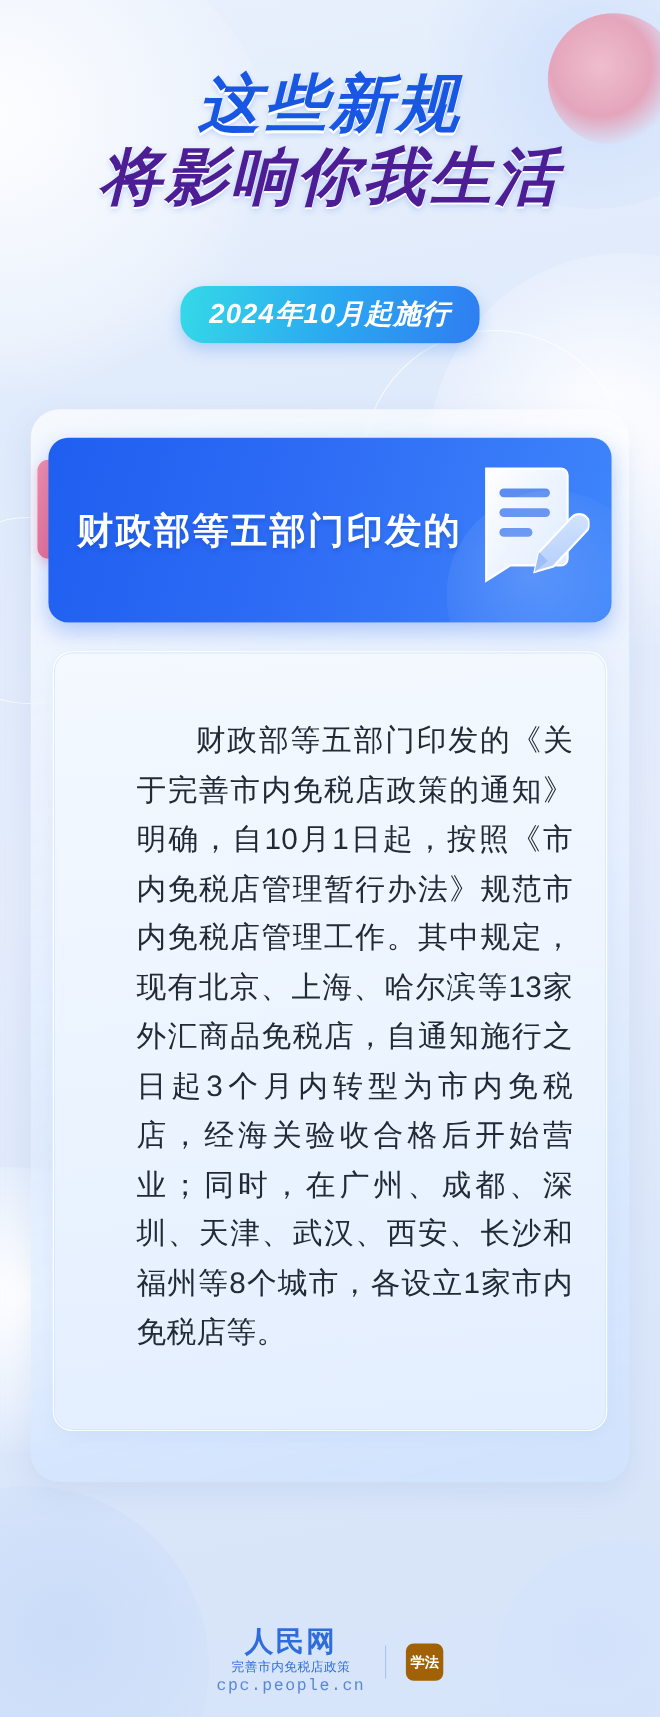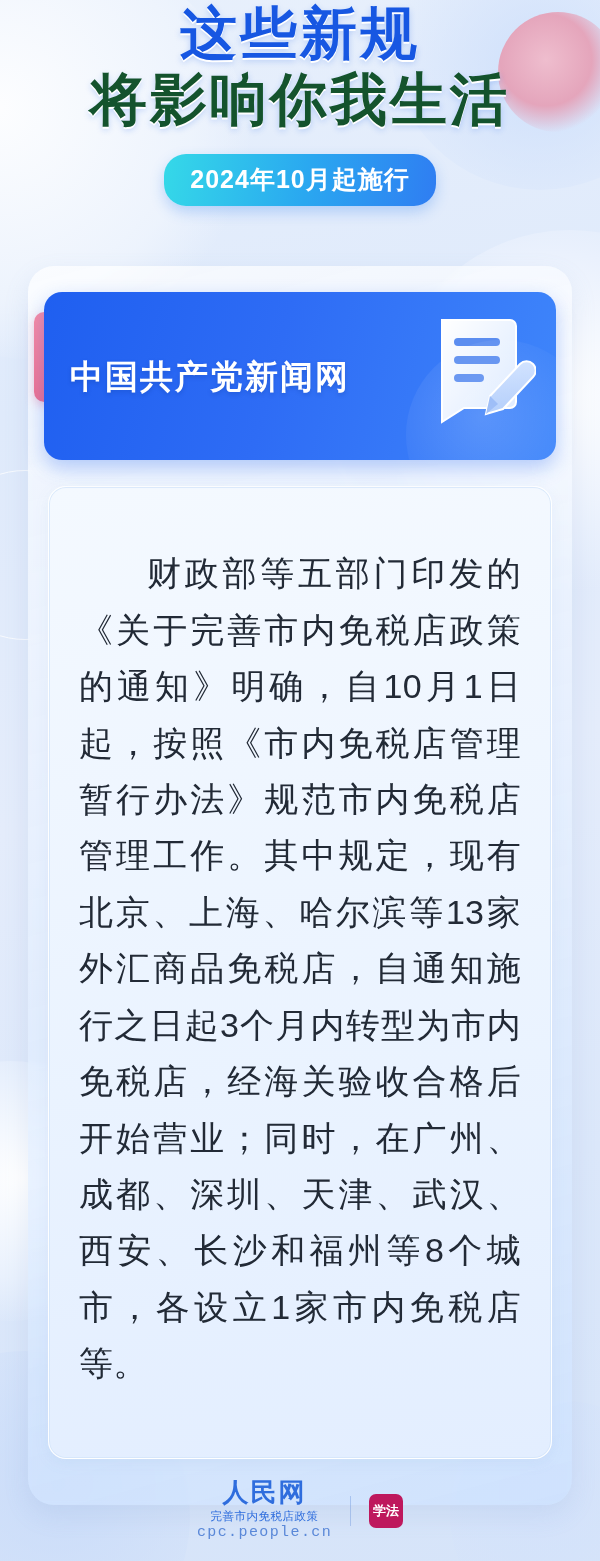--- a/index.html
+++ b/index.html
@@ -58,52 +58,55 @@
     position: absolute;
     border-radius: 50%;
     border: 1px solid rgba(255,255,255,.75);
   }
   .ring-1 { width: 240px; height: 240px; left: 330px; top: 300px; }
   .ring-2 { width: 170px; height: 170px; left: -60px; top: 470px; }
 
   
   .header {
     position: relative;
+    padding-top: 62px;
     text-align: center;
+    font-style: italic;
   }
   .title-line {
     font-size: 57px;
     line-height: 1.16;
     font-weight: 700;
     letter-spacing: 3px;
     color: #1b5fe6;
     text-shadow:
       0 2px 0 #ffffff,
       0 3px 6px rgba(27,95,230,.25);
     font-family: "Liberation Sans", "DejaVu Sans", sans-serif;
   }
   .title-line.l1 { color: #1757e2; }
-  .title-line.l2 { color: #14532d; }
+  .title-line.l2 { color: #4c1d95; }
 
   .subtitle-wrap {
     margin-top: 22px;
     display: flex;
     justify-content: center;
   }
   .subtitle {
     display: inline-block;
     padding: 9px 26px 10px;
     border-radius: 22px;
     font-size: 25px;
     font-weight: 700;
     letter-spacing: 1px;
     color: #ffffff;
     background: linear-gradient(100deg, #35d9e8 0%, #2aa8f0 52%, #2f7df2 100%);
     box-shadow: 0 6px 14px rgba(47,125,242,.28);
     white-space: nowrap;
+    margin-top: 44px;
   }
 
   
   .card-outer {
     position: relative;
     margin: 60px 28px 0;
     border-radius: 26px;
     background: linear-gradient(165deg, rgba(255,255,255,.70) 0%, rgba(226,238,255,.62) 55%, rgba(205,226,255,.70) 100%);
     padding: 26px 20px 46px;
     box-shadow: 0 10px 26px rgba(120,150,200,.14);
@@ -166,28 +169,29 @@
   .body-panel {
     margin-top: 26px;
     border-radius: 18px;
     background: linear-gradient(175deg, #f4f9ff 0%, #eaf3ff 60%, #e3eeff 100%);
     border: 1px solid rgba(255,255,255,.9);
     box-shadow: inset 0 0 0 1px rgba(210,228,250,.7), 0 4px 14px rgba(140,170,215,.12);
     padding: 58px 30px 66px;
     min-height: 700px;
   }
   .body-text {
-    font-size: 34px;
+    font-size: 27px;
     line-height: 1.66;
     color: #222a36;
     text-align: justify;
     text-justify: inter-ideograph;
     text-indent: 2em;
     font-weight: 500;
     letter-spacing: .3px;
+    margin-left: 45px;
   }
 
   
   .footer {
     position: absolute;
     left: 0; right: 0;
     bottom: 20px;
     display: flex;
     align-items: center;
     justify-content: center;
@@ -216,21 +220,21 @@
     font-family: "Liberation Mono", "DejaVu Sans Mono", monospace;
   }
   .logo-xuefa {
     display: flex;
     align-items: center;
     gap: 8px;
   }
   .xf-badge {
     width: 34px; height: 34px;
     border-radius: 7px;
-    background: #be185d;
+    background: #a16207;
     color: #fff;
     font-size: 13px;
     font-weight: 700;
     display: flex;
     align-items: center;
     justify-content: center;
     line-height: 1.05;
     text-align: left;
     letter-spacing: 0;
   }
@@ -268,21 +272,21 @@
   <div class="subtitle-wrap">
     <span class="subtitle">2024年10月起施行</span>
   </div>
 </div>
 
 <div class="card-outer">
 
   <div class="section-head">
     <div class="tab-accent"></div>
     <div class="head-bar">
-      <div class="head-title">中国共产党新闻网</div>
+      <div class="head-title">财政部等五部门印发的</div>
       <div class="head-icon">
         <svg viewBox="0 0 112 120" width="112" height="120" aria-hidden="true">
           <defs>
             <linearGradient id="pg" x1="0" y1="0" x2="1" y2="1">
               <stop offset="0" stop-color="#ffffff"></stop>
               <stop offset="1" stop-color="#d9e8ff"></stop>
             </linearGradient>
             <linearGradient id="pg2" x1="0" y1="0" x2="0" y2="1">
               <stop offset="0" stop-color="#cfe1ff"></stop>
               <stop offset="1" stop-color="#a9c8fb"></stop>

